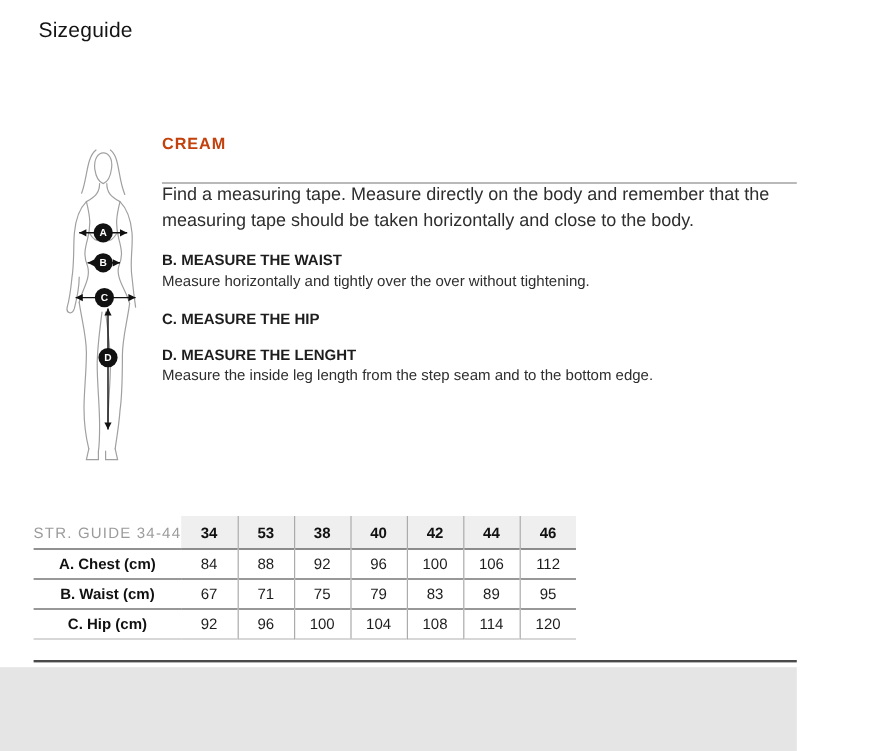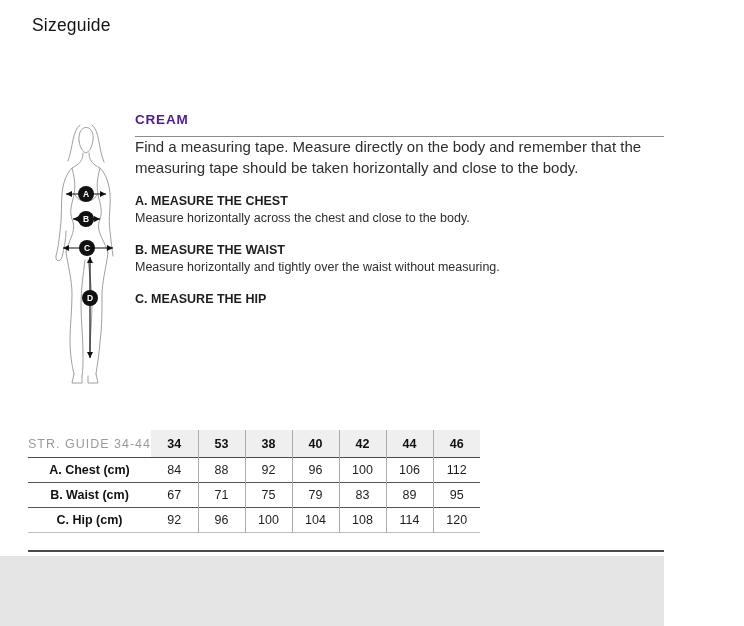--- a/index.html
+++ b/index.html
@@ -7,22 +7,22 @@
     position:relative;width:664px;height:626px;background:#ffffff;
     font-family:"Liberation Sans",sans-serif;color:#1d1d1d;overflow:hidden;
   }
   
   .modal-title{position:absolute;left:32px;top:15px;font-size:17.5px;font-weight:500;letter-spacing:.2px;color:#141414;}
   .close-btn{position:absolute;left:699px;top:10px;width:38px;height:38px;background:none;border:none;padding:0;cursor:pointer;}
   
   .figure-wrap{position:absolute;left:42px;top:110px;width:90px;height:278px;}
   
   .content{position:absolute;left:135px;top:112px;width:580px;}
-  .brand{font-size:13.5px;font-weight:bold;letter-spacing:.8px;color:#4c1d95;
-         padding-bottom:9px;border-bottom:1px solid #8c8c8c;}
+  .brand{font-size:13.5px;font-weight:bold;letter-spacing:.8px;color:#c2410c;
+         padding-bottom:25px;border-bottom:1px solid #8c8c8c;}
   .guide-heading{font-family:"Liberation Serif",serif;font-weight:400;font-size:21px;
                  letter-spacing:1.2px;color:#222;margin:25px 0 5px 0;}
   .intro{font-size:15px;line-height:1.38;color:#2e2e2e;margin:0 0 16px 0;}
   .section{margin:0 0 16px 0;}
   .section-title{font-size:12.5px;font-weight:bold;color:#1d1d1d;margin:0 0 2px 0;}
   .section-text{font-size:12.5px;color:#2e2e2e;margin:0;line-height:1.35;}
   
   .size-table{position:absolute;left:28px;top:430px;width:452px;border-collapse:collapse;table-layout:fixed;}
   .size-table th,.size-table td{padding:0;height:24px;font-size:12.5px;vertical-align:middle;}
   .size-table thead th{height:27px;}
@@ -113,29 +113,29 @@
         <text class="fig-letter" x="48" y="191">D</text>
       </g>
     </svg>
   </div>
 
   <div class="content">
     <div class="brand">CREAM</div>
     <p class="intro">Find a measuring tape. Measure directly on the body and remember that the measuring tape should be taken horizontally and close to the body.</p>
 
     <div class="section">
-      <p class="section-title">A. MEASURE THE CHEST</p>
-      <p class="section-text">Measure horizontally across the chest and close to the body.</p>
-    </div>
-    <div class="section">
       <p class="section-title">B. MEASURE THE WAIST</p>
-      <p class="section-text">Measure horizontally and tightly over the waist without measuring.</p>
+      <p class="section-text">Measure horizontally and tightly over the over without tightening.</p>
     </div>
     <div class="section">
       <p class="section-title">C. MEASURE THE HIP</p>
+    </div>
+    <div class="section">
+      <p class="section-title">D. MEASURE THE LENGHT</p>
+      <p class="section-text">Measure the inside leg length from the step seam and to the bottom edge.</p>
     </div>
   </div>
 
   <table class="size-table">
     <colgroup>
       <col style="width:123px">
         <col style="width:47px">
         <col style="width:47px">
         <col style="width:47px">
       <col style="width:47px">

